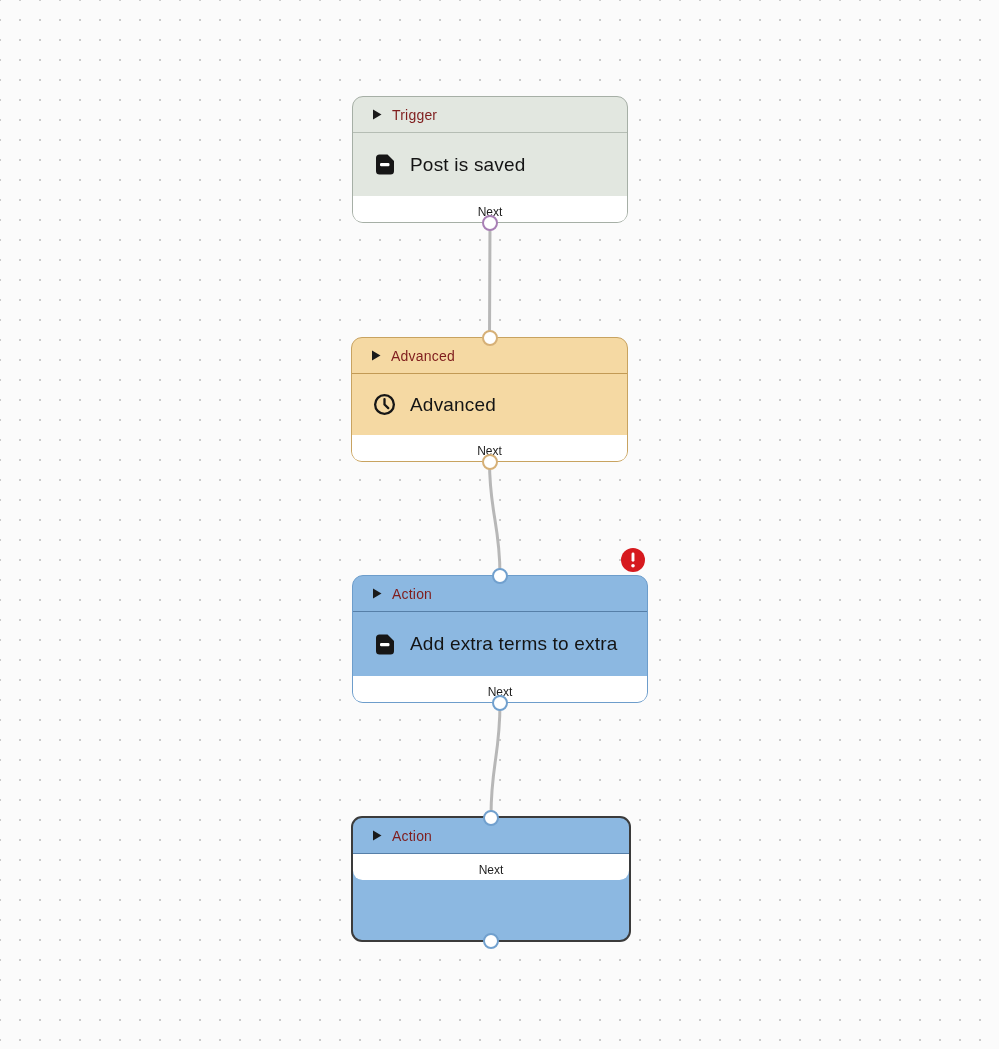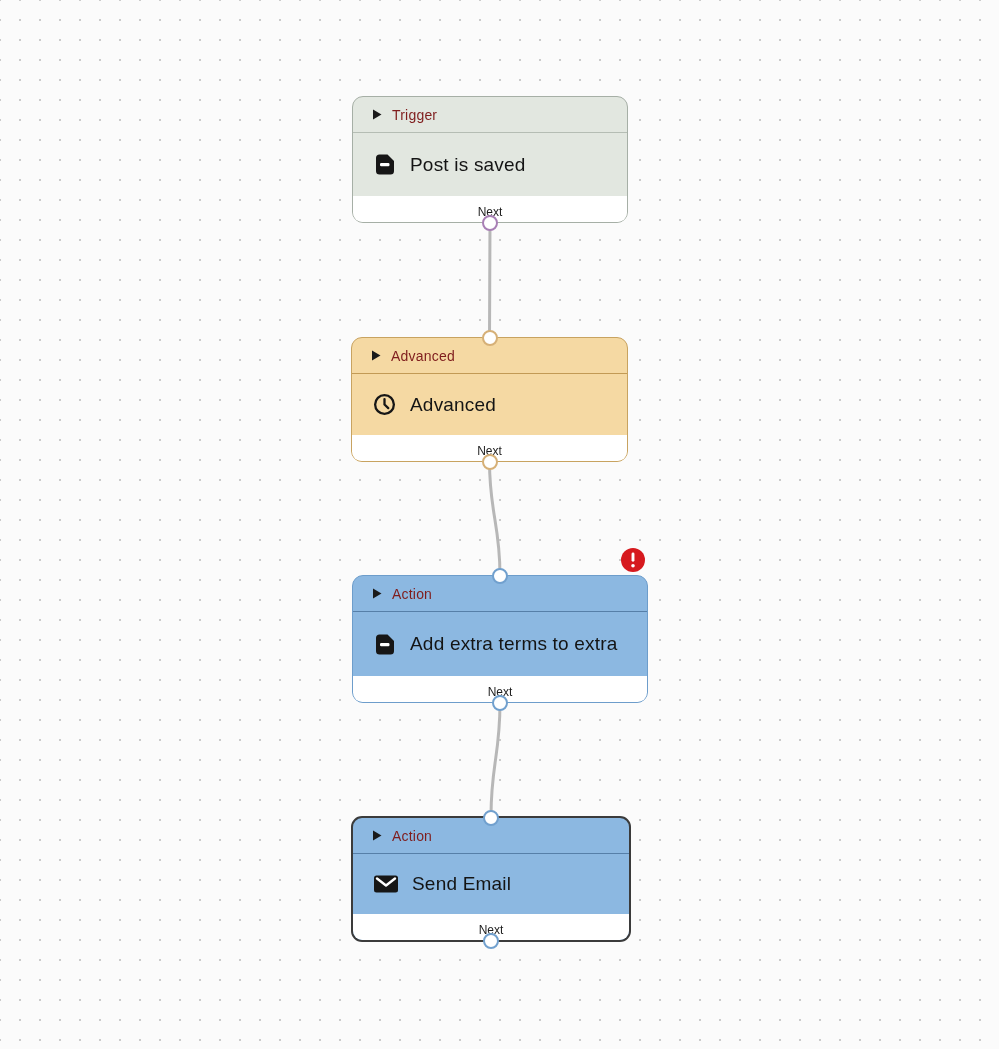--- a/index.html
+++ b/index.html
@@ -215,29 +215,20 @@
 
   <div class="node node-action node-selected" style="left:351px; top:816px; width:280px; height:126px;">
     <div class="node-header">
       <span class="tri-icon">
         <svg width="10" height="11" viewBox="0 0 10 11">
             <path d="M1 0.5 L9.5 5.5 L1 10.5 Z" fill="#1a1a1a"></path>
           </svg>
       </span>
       <span class="header-label">Action</span>
     </div>
-    <div class="node-body">
-      <span class="body-icon">
-        <svg width="26" height="22" viewBox="0 0 26 22">
-          <rect x="1" y="2.5" width="24" height="17" rx="2.5" fill="#161616"></rect>
-          <path d="M4 5.5 L13 12.5 L22 5.5" stroke="#ffffff" stroke-width="2.4" fill="none" stroke-linecap="round" stroke-linejoin="round"></path>
-        </svg>
-      </span>
-      <span class="node-title">Send Email</span>
-    </div>
     <div class="node-footer">
       <span class="footer-label">Next</span>
     </div>
     <span class="port port-top"></span>
     <span class="port port-bottom"></span>
   </div>
 
 </div>
 
 </body></html>

